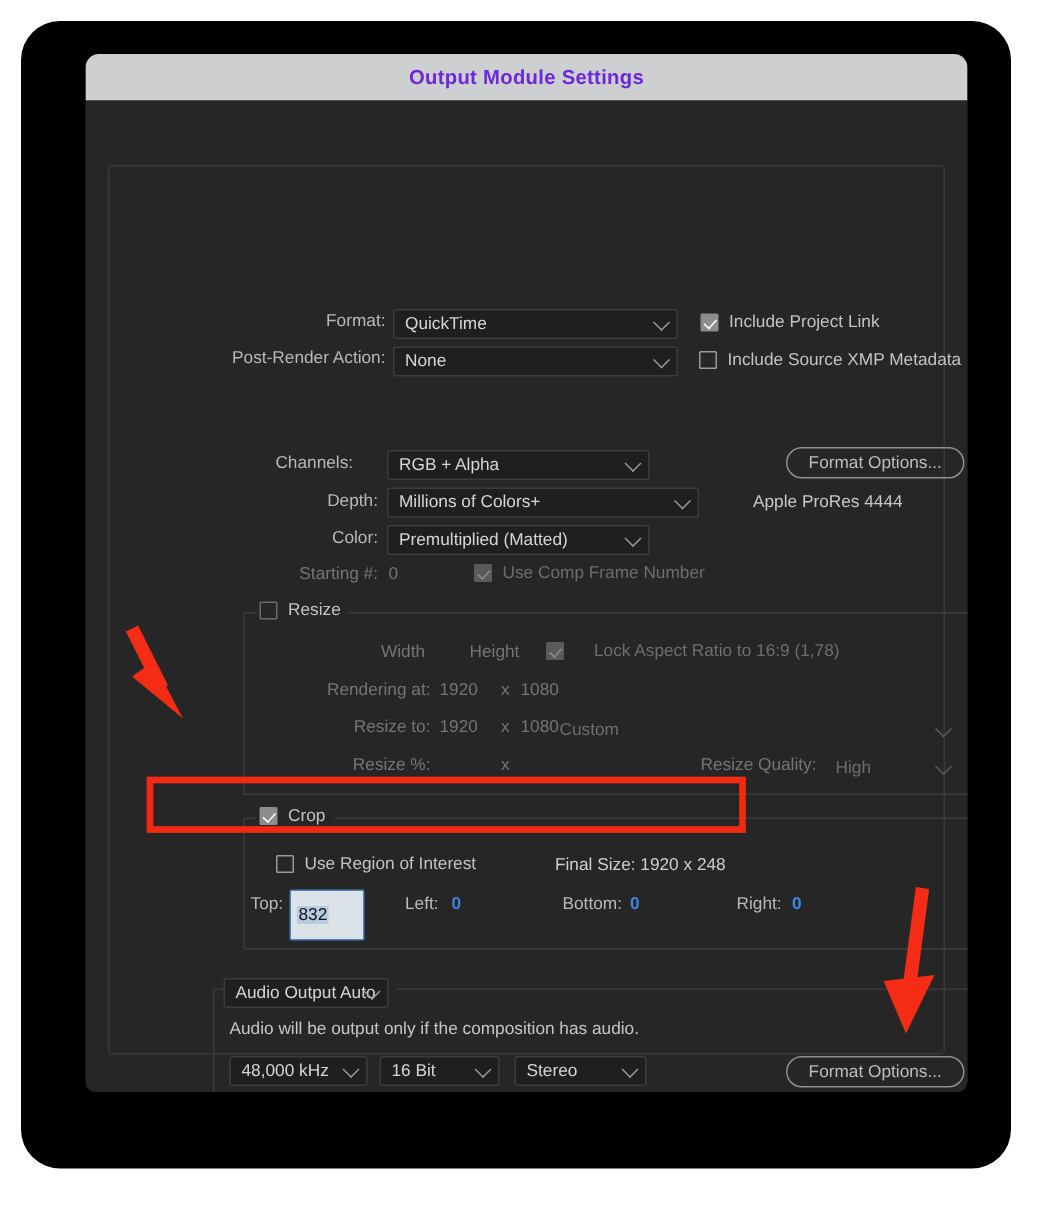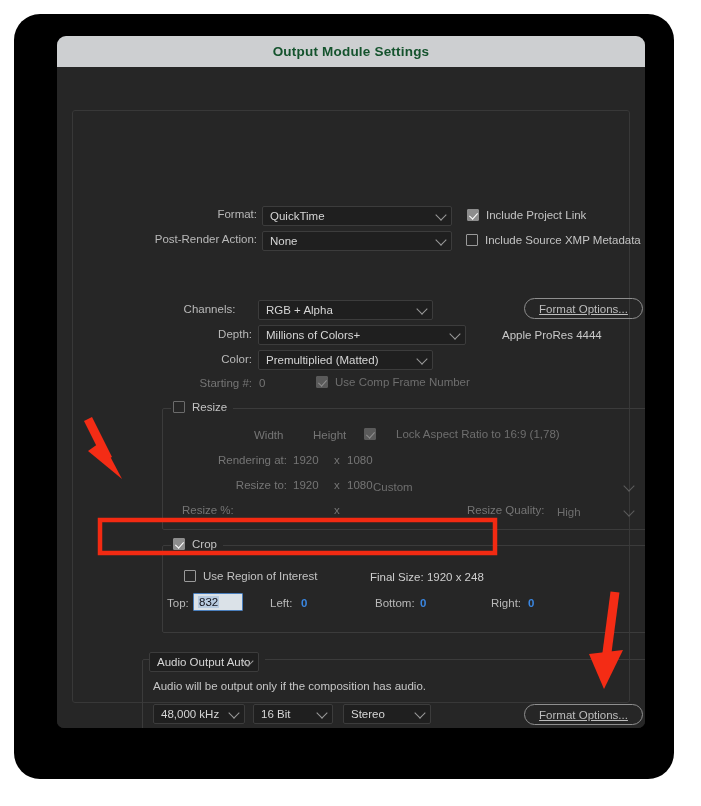--- a/index.html
+++ b/index.html
@@ -42,21 +42,21 @@
   #titlebar {
     height: 31px;
     background: #cdcfd1;
     display: flex;
     align-items: center;
     justify-content: center;
   }
   #titlebar .title-text {
     font-size: 13.5px;
     font-weight: bold;
-    color: #14532d;
+    color: #6d28d9;
     letter-spacing: .2px;
   }
 
   #dialog-body {
     position: relative;
     height: 661px;
     background: #262626;
   }
 
   
@@ -184,21 +184,20 @@
     height: 21px;
     display: inline-flex;
     align-items: center;
     justify-content: center;
     font-size: 11.5px;
     color: #bdbdbd;
     background: transparent;
     cursor: default;
     box-sizing: border-box;
     white-space: nowrap;
-    text-decoration: underline;
   }
 
   
   .group {
     position: absolute;
     border: 1px solid #3b3b3b;
     border-radius: 2px;
     box-sizing: border-box;
   }
   .group-header {
@@ -215,21 +214,21 @@
   .numblue {
     font-size: 11.5px;
     color: #3a86e0;
     font-weight: bold;
   }
   #crop-top-input {
     position: absolute;
     left: 136px;
     top: 526px;
     width: 50px;
-    height: 18px;
+    height: 34px;
     background: #dbe2e8;
     border: 1px solid #4a7fbd;
     border-radius: 1px;
     box-sizing: border-box;
     display: flex;
     align-items: center;
     padding-left: 4px;
   }
   #crop-top-input .selvalue {
     font-size: 11.5px;
@@ -376,21 +375,21 @@
       <span class="lbl dim">x</span>
     </div>
     <div class="row" style="left:290px; top:412px;">
       <span class="lbl dim">1080</span>
     </div>
     <div class="select ghost" style="position:absolute; left:308px; top:410px; width:275px;">
       <span>Custom</span>
       <span class="chev"></span>
     </div>
 
-    <div class="row" style="left:125px; top:437px; width:105px; ">
+    <div class="row" style="left:125px; top:437px; width:105px; justify-content:flex-end;">
       <span class="lbl dim">Resize %:</span>
     </div>
     <div class="row" style="left:277px; top:437px;">
       <span class="lbl dim">x</span>
     </div>
     <div class="row" style="left:410px; top:437px;">
       <span class="lbl dim">Resize Quality:</span>
     </div>
     <div class="select ghost" style="position:absolute; left:492px; top:435px; width:91px;">
       <span>High</span>

